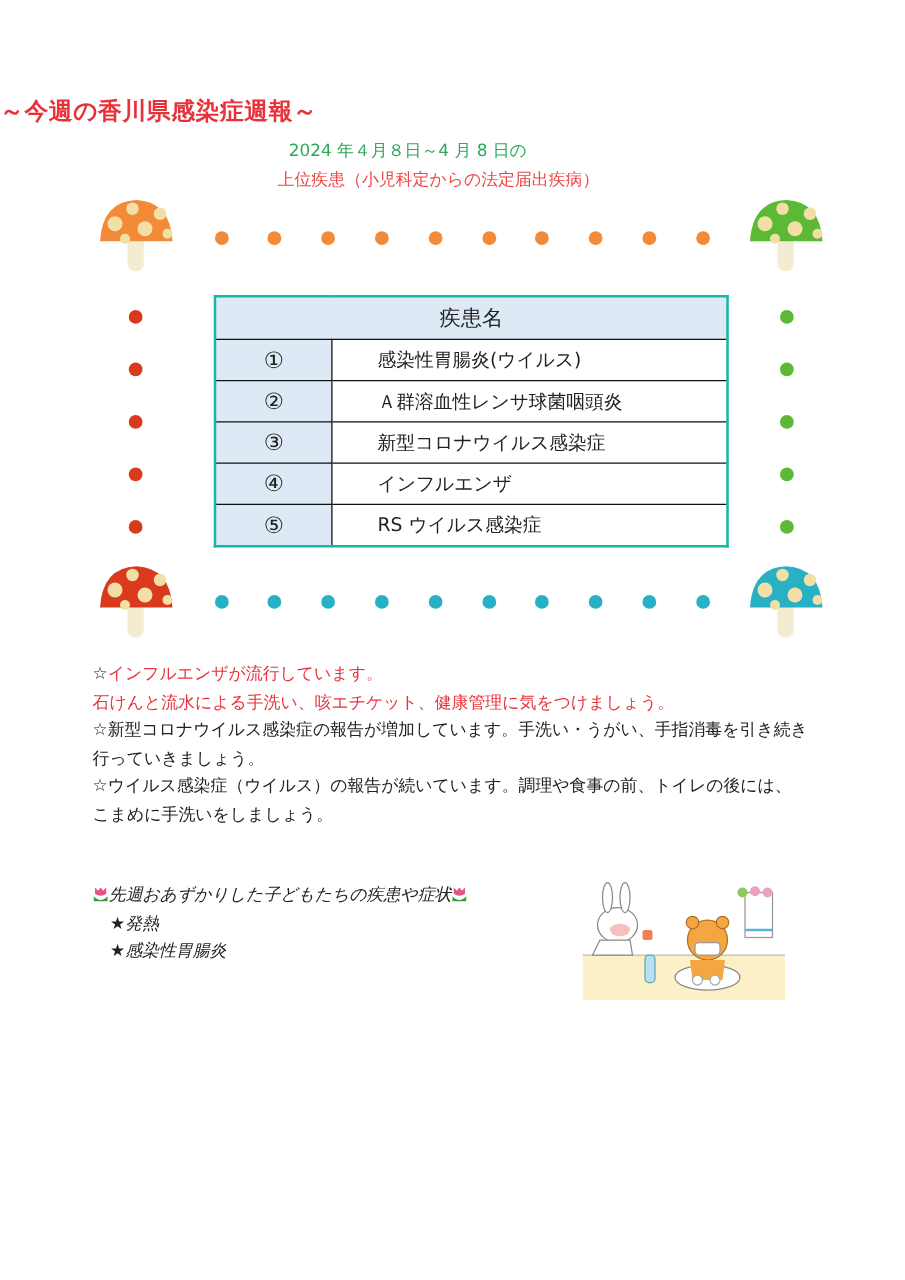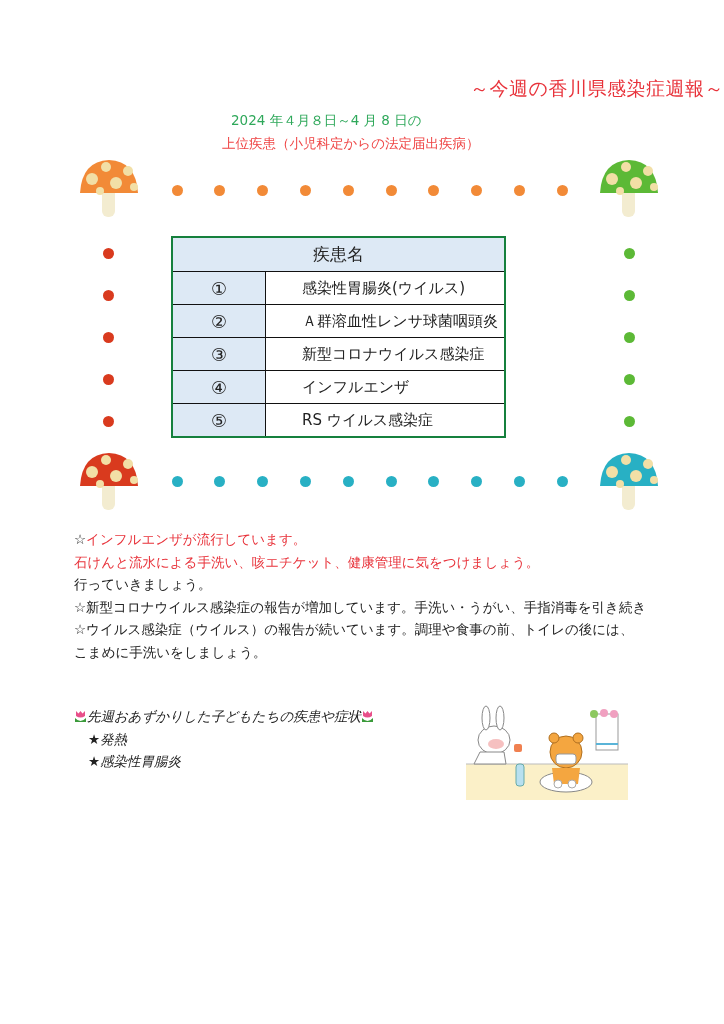--- a/index.html
+++ b/index.html
@@ -1,23 +1,23 @@
 <!DOCTYPE html>
 <html><head>
 <meta charset="utf-8">
 <style>
   html,body{margin:0;padding:0;background:#fff;}
   body{width:724px;height:1024px;position:relative;overflow:hidden;font-family:"DejaVu Sans","Liberation Sans",sans-serif;color:#222;}
   .abs{position:absolute;}
-  .title{left:0;width:724px;top:76px;text-align:right;font-size:19px;color:#e8323a;letter-spacing:0.5px;}
+  .title{left:0;width:724px;top:76px;text-align:left;font-size:19px;color:#e8323a;letter-spacing:0.5px;font-weight:bold;}
   .sub1{left:231px;top:112px;font-size:13.5px;color:#2ea85a;}
   .sub2{left:222px;top:135px;font-size:13.5px;color:#ef4444;}
   .dot{position:absolute;width:11px;height:11px;border-radius:50%;}
   .mush{position:absolute;width:62px;height:62px;}
-  table.dz{position:absolute;left:171px;top:236px;width:335px;border-collapse:collapse;border:2px solid #15803d;}
+  table.dz{position:absolute;left:171px;top:236px;width:412px;border-collapse:collapse;border:2px solid #14b8a6;}
   table.dz td,table.dz th{border:1.5px solid #111;height:32px;padding:0;font-weight:normal;}
   table.dz th{background:#dde9f5;font-size:17px;text-align:center;height:33px;}
   table.dz td.num{width:92px;background:#dde9f5;text-align:center;font-size:18px;}
   table.dz td.name{font-size:15px;padding-left:36px;}
   .notes{left:74px;top:528px;width:630px;font-size:13.5px;line-height:22.5px;}
   .red{color:#e8323a;}
   .dark{color:#222;}
   .sick{left:74px;top:705px;font-size:13.5px;line-height:22.5px;font-style:italic;}
   .sick .item{padding-left:14px;}
   .tulip{display:inline-block;width:13px;height:13px;vertical-align:-2px;}
@@ -128,22 +128,22 @@
   <tr>
         <td class="num">⑤</td>
         <td class="name">RS ウイルス感染症</td>
       </tr>
 </tbody>
   </table>
 
 <div class="abs notes">
   <div><span class="dark">☆</span><span class="red">インフルエンザが流行しています。</span></div>
   <div class="red">石けんと流水による手洗い、咳エチケット、健康管理に気をつけましょう。</div>
+  <div>☆新型コロナウイルス感染症の報告が増加しています。手洗い・うがい、手指消毒を引き続き</div>
   <div>行っていきましょう。</div>
-  <div>☆新型コロナウイルス感染症の報告が増加しています。手洗い・うがい、手指消毒を引き続き</div>
   <div>☆ウイルス感染症（ウイルス）の報告が続いています。調理や食事の前、トイレの後には、</div>
   <div>こまめに手洗いをしましょう。</div>
 </div>
 
 <div class="abs sick">
   <div>
     <svg class="tulip" viewBox="0 0 13 13">
         <path d="M2 1 L4.5 3.5 L6.5 1 L8.5 3.5 L11 1 L11 6 Q6.5 9 2 6 Z" fill="#e8508a"></path>
         <path d="M1 8 Q6.5 14 12 8 L12 12 L1 12 Z" fill="#3a9a3a"></path>
       </svg><span>先週おあずかりした子どもたちの疾患や症状</span><svg class="tulip" viewBox="0 0 13 13">

